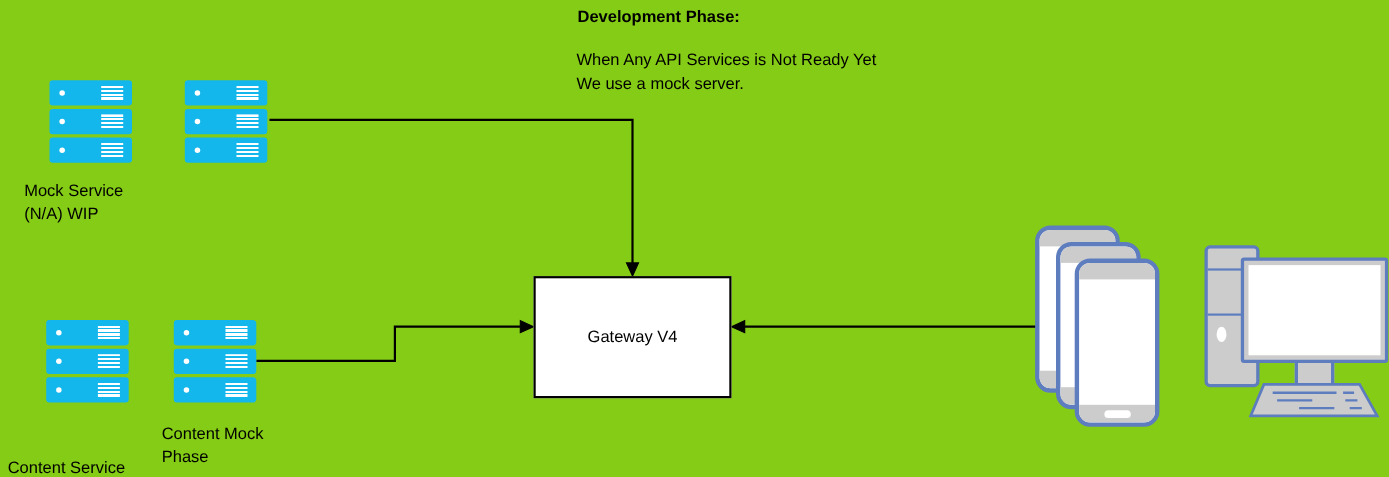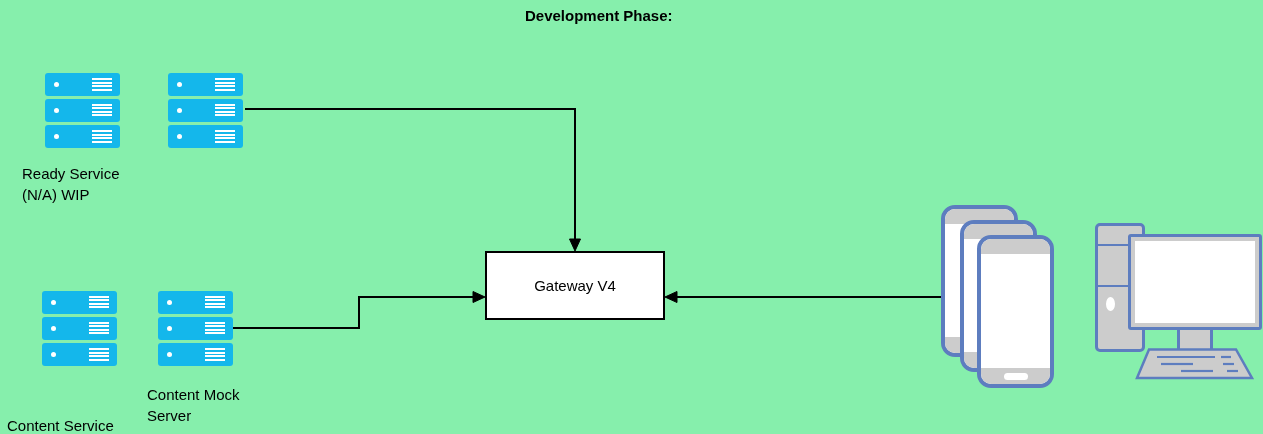--- a/index.html
+++ b/index.html
@@ -1,17 +1,17 @@
 <!DOCTYPE html>
 <html style="--server-cyan: #14b7eb; --device-border: #5d7dbf; --device-fill: #cccccc; --line: #000000;"><head>
 <meta charset="utf-8">
 <style>
   html,body { margin:0; padding:0; background:#ffffff; }
   #canvas {
-    position:relative; width:1263px; height:434px; background:#86efac;
+    position:relative; width:1263px; height:434px; background:#84cc16;
     font-family:"Liberation Sans", sans-serif; color:#000; overflow:hidden;
   }
   .abs { position:absolute; }
 
   
   .note-heading { font-size:15px; font-weight:bold; line-height:21px; white-space:pre-line; }
   .note-body    { font-size:15px; line-height:22px; white-space:pre-line; }
   .node-label   { font-size:15px; line-height:21px; white-space:pre-line; }
   .node-label.centered { text-align:center; }
 
@@ -25,21 +25,21 @@
     position:absolute; left:9px; top:9px; width:5px; height:5px;
     border-radius:50%; background:#fff;
   }
   .server-lines {
     position:absolute; right:8px; top:5px; width:20px; height:13px;
     background:repeating-linear-gradient(to bottom,#fff 0 2px,transparent 2px 3.5px);
   }
 
   
   .gateway-box {
-    left:485px; top:251px; width:180px; height:69px; box-sizing:border-box;
+    left:485px; top:251px; width:180px; height:111px; box-sizing:border-box;
     border:2px solid #000; background:#fff; z-index:2;
     display:flex; align-items:center; justify-content:center;
     font-size:15px;
   }
 
   
   svg.wires { position:absolute; left:0; top:0; z-index:1; }
   svg.wires path { stroke:var(--line,#000); stroke-width:2; fill:none; }
   svg.wires polygon { fill:var(--line,#000); stroke:var(--line,#000); stroke-width:1; }
 
@@ -92,36 +92,38 @@
       <path d="M233 328 H359 V297 H473"></path>
       <polygon points="485,297 473,291.5 473,302.5"></polygon>
     </g>
     <g>
       <path d="M945 297 H677"></path>
       <polygon points="665,297 677,291.5 677,302.5"></polygon>
     </g>
   </svg>
 
   <div class="abs note-heading" style="left:525px; top:5px;">Development Phase:</div>
+  <div class="abs note-body" style="left:524px; top:44px;">When Any API Services is Not Ready Yet
+We use a mock server.</div>
 
   <div class="abs server-stack" style="left:45px; top:73px;">
     <div class="server-unit">
         <span class="server-dot"></span>
         <span class="server-lines"></span>
       </div>
     <div class="server-unit">
         <span class="server-dot"></span>
         <span class="server-lines"></span>
       </div>
     <div class="server-unit">
         <span class="server-dot"></span>
         <span class="server-lines"></span>
       </div>
   </div>
-  <div class="abs node-label" style="left:22px; top:163px;">Ready Service
+  <div class="abs node-label" style="left:22px; top:163px;">Mock Service
 (N/A) WIP</div>
 
   <div class="abs server-stack" style="left:168px; top:73px;">
     <div class="server-unit">
         <span class="server-dot"></span>
         <span class="server-lines"></span>
       </div>
     <div class="server-unit">
         <span class="server-dot"></span>
         <span class="server-lines"></span>
@@ -157,21 +159,21 @@
     <div class="server-unit">
         <span class="server-dot"></span>
         <span class="server-lines"></span>
       </div>
     <div class="server-unit">
         <span class="server-dot"></span>
         <span class="server-lines"></span>
       </div>
   </div>
   <div class="abs node-label" style="left:147px; top:384px;">Content Mock
-Server</div>
+Phase</div>
 
   <div class="abs gateway-box">
     <span>Gateway V4</span>
   </div>
 
   <div class="phone" style="left:941px; top:205px;">
     <span class="phone-top"></span>
     <span class="phone-bottom">
         <span class="phone-home"></span>
       </span>

